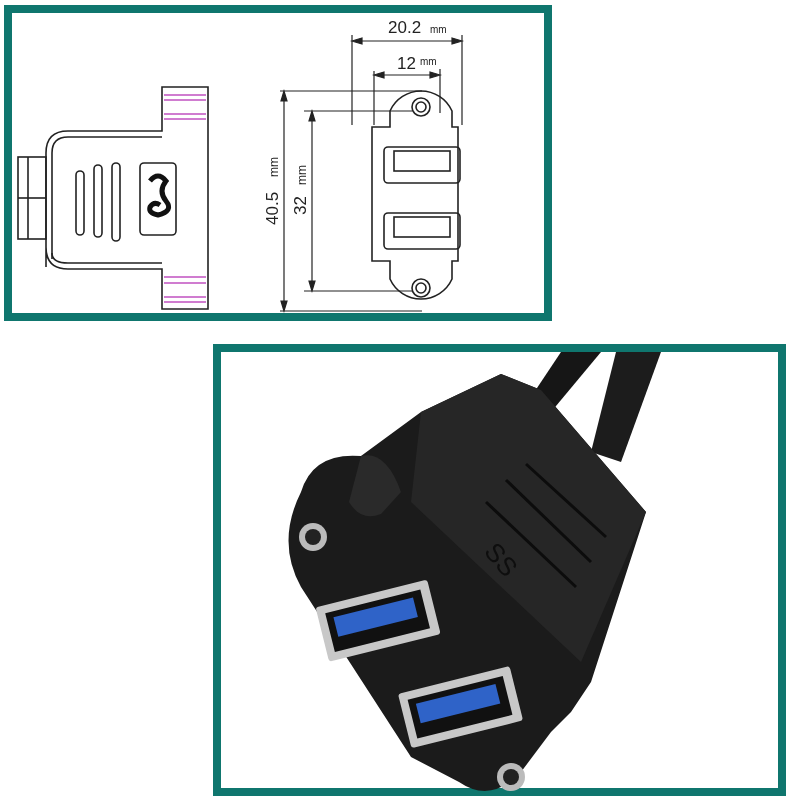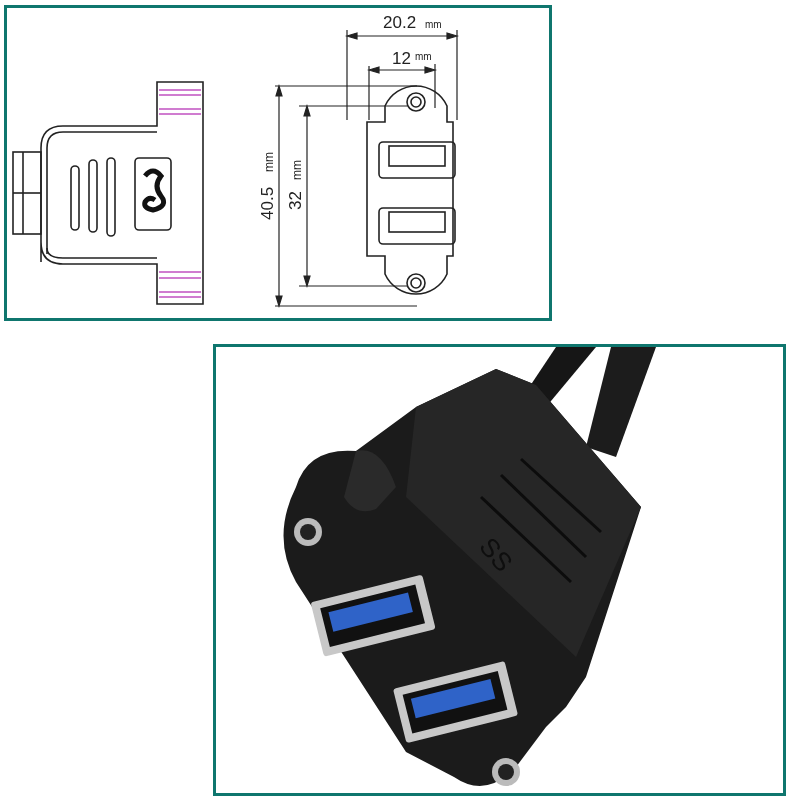--- a/index.html
+++ b/index.html
@@ -1,17 +1,17 @@
 <!DOCTYPE html>
 <html><head>
 <meta charset="utf-8">
 <style>
   html,body{margin:0;padding:0;background:#fff;}
   body{width:800px;height:800px;position:relative;overflow:hidden;font-family:"Liberation Sans",sans-serif;}
-  .panel{position:absolute;border:3px solid #0f766e;background:#fff;box-sizing:border-box;}
+  .panel{position:absolute;border:8px solid #0f766e;background:#fff;box-sizing:border-box;}
   #drawing{left:4px;top:5px;width:548px;height:316px;}
   #photo{left:213px;top:344px;width:573px;height:452px;}
   svg{position:absolute;left:0;top:0;}
   .dimtext{font-family:"Liberation Sans",sans-serif;fill:#222;}
 </style>
 </head>
 <body>
 
 <div class="panel" id="drawing">
   <svg width="548" height="316" viewBox="0 0 548 316">

